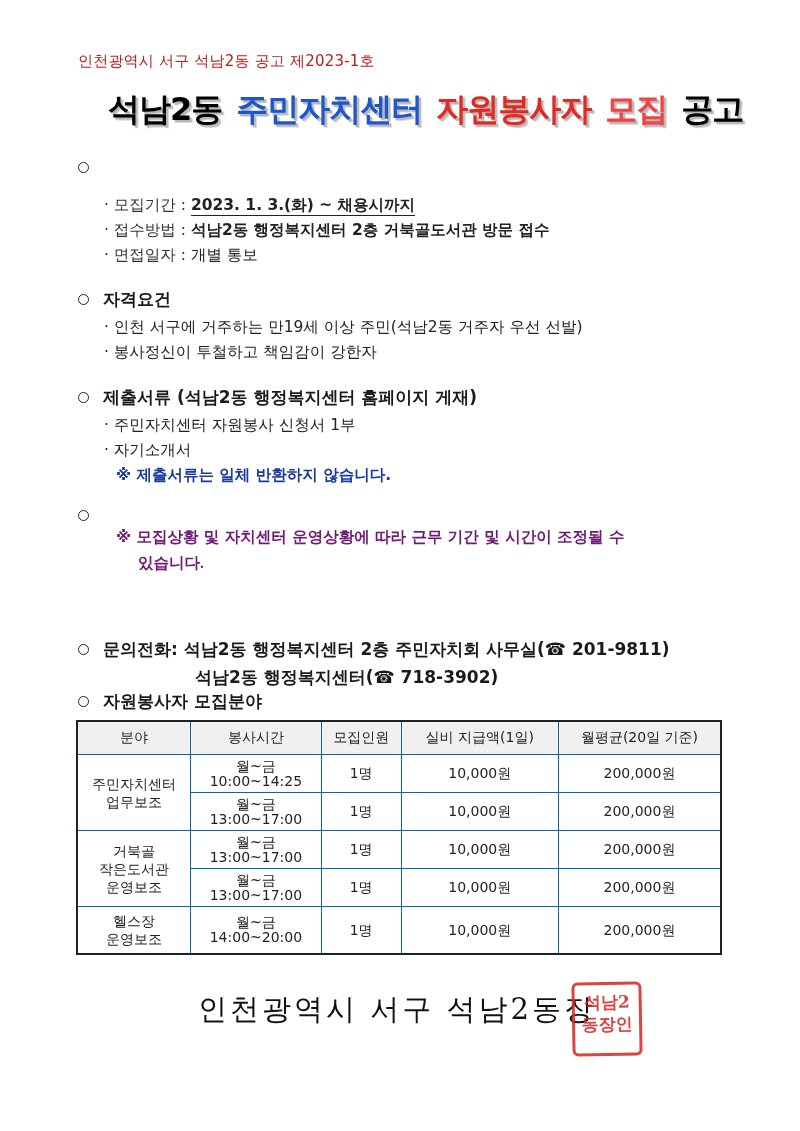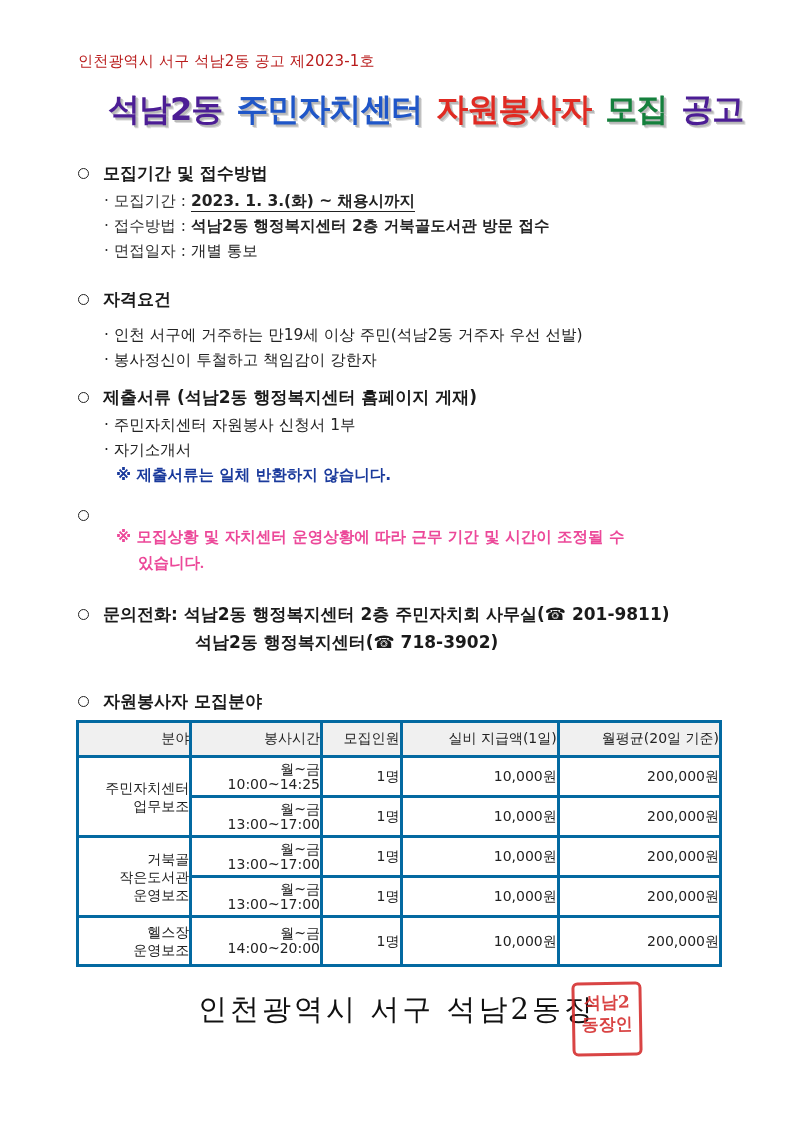--- a/index.html
+++ b/index.html
@@ -2,39 +2,39 @@
 <html><head>
 <meta charset="utf-8">
 <style>
   html, body { margin:0; padding:0; background:#ffffff; }
   body { width:800px; height:1131px; position:relative; overflow:hidden;
          font-family:"DejaVu Sans", "Liberation Sans", sans-serif; color:#1a1a1a; }
   .doc-number { position:absolute; left:78px; top:52px; font-size:15px; color:#b91c1c; letter-spacing:0.2px; }
   .title { position:absolute; left:108px; top:88px; font-size:32px; font-weight:900; letter-spacing:-1px;
            text-shadow: 2px 2px 0 #b8b8b8, 3px 3px 0 #d8d8d8; white-space:nowrap; }
   .title span { margin-right:14px; }
-  .t-black { color:#4c1d95; }
+  .t-black { color:#000000; }
   .t-blue { color:#1f56c8; }
   .t-red { color:#e02a22; }
-  .t-green { color:#15803d; }
+  .t-green { color:#ef4444; }
 
   .section { position:absolute; left:78px; }
   .sec-head { font-size:17px; font-weight:bold; color:#1a1a1a; display:flex; align-items:center; white-space:nowrap; }
   .circle { display:inline-block; width:11px; height:11px; border:1.6px solid #222; border-radius:50%; margin-right:14px; box-sizing:border-box; }
   .item { font-size:15.5px; color:#222; margin-left:26px; line-height:25px; white-space:nowrap; }
   .item .lbl { color:#333; }
   .item .bold { font-weight:bold; }
   .underline { border-bottom:1.5px solid #222; padding-bottom:1px; }
   .note { font-size:15.5px; font-weight:bold; color:#1a3a9c; margin-left:38px; line-height:25px; white-space:nowrap; }
-  .note-wrap { font-size:15.5px; font-weight:bold; color:#ec4899; margin-left:38px; line-height:25px; width:620px; }
+  .note-wrap { font-size:15.5px; font-weight:bold; color:#701a75; margin-left:38px; line-height:25px; width:620px; }
   .note-wrap .cont { margin-left:22px; display:block;font-family:Liberation Serif, serif; }
 
   table.grid { position:absolute; left:76px; top:720px; width:646px; border-collapse:collapse; font-size:14px; color:#222; }
   table.grid { border:2px solid #222; }
-  table.grid th, table.grid td { border:3px solid #0369a1; text-align:right; vertical-align:middle; padding:0; }
+  table.grid th, table.grid td { border:1px solid #0369a1; text-align:center; vertical-align:middle; padding:0; }
   table.grid th { background:#f0f0f0; font-weight:normal; height:32px; }
   table.grid td { height:37px; line-height:15px; }
   .sep-top td { border-top:2px solid #333; }
 
   .footer { position:absolute; left:198px; top:990px; font-family:"DejaVu Serif", "Liberation Serif", serif;
             font-size:29px; letter-spacing:3px; color:#111; white-space:nowrap; }
   .seal { position:absolute; left:572px; top:982px; width:70px; height:74px; border:3px solid #d42b2b; border-radius:6px;
           color:#d42b2b; font-family:"DejaVu Serif", serif; font-size:17px; font-weight:bold; line-height:22px;
           box-sizing:border-box; padding:6px 4px; text-align:center; opacity:0.88; transform:rotate(-1deg); }
 </style>
@@ -43,35 +43,34 @@
 
 <div class="doc-number">인천광역시 서구 석남2동 공고 제2023-1호</div>
 
 <div class="title">
   <span class="t-black">석남2동</span><span class="t-blue">주민자치센터</span><span class="t-red">자원봉사자</span><span class="t-green">모집</span><span class="t-black">공고</span>
 </div>
 
 <div class="section" style="top:162px;">
   <div class="sec-head">
       <span class="circle"></span>
-      <span>모집기간 및 접수방법</span>
     </div>
-  <div style="margin-top:4px;">
+  <div style="margin-top:20px;">
     <div class="item"><span class="lbl">· 모집기간 : </span><span class="bold underline">2023. 1. 3.(화) ~ 채용시까지</span></div>
     <div class="item"><span class="lbl">· 접수방법 : </span><span class="bold">석남2동 행정복지센터 2층 거북골도서관 방문 접수</span></div>
     <div class="item"><span class="lbl">· 면접일자 : </span><span>개별 통보</span></div>
   </div>
 </div>
 
 <div class="section" style="top:288px;">
   <div class="sec-head">
       <span class="circle"></span>
       <span>자격요건</span>
     </div>
-  <div style="margin-top:12px;">
+  <div style="margin-top:4px;">
     <div class="item">· 인천 서구에 거주하는 만19세 이상 주민(석남2동 거주자 우선 선발)</div>
     <div class="item">· 봉사정신이 투철하고 책임감이 강한자</div>
   </div>
 </div>
 
 <div class="section" style="top:386px;">
   <div class="sec-head">
       <span class="circle"></span>
       <span>제출서류 (석남2동 행정복지센터 홈페이지 게재)</span>
     </div>
@@ -85,21 +84,21 @@
 <div class="section" style="top:510px;">
   <div class="sec-head">
       <span class="circle"></span>
     </div>
   <div class="note-wrap" style="margin-top:4px;">
     <span>※ 모집상황 및 자치센터 운영상황에 따라 근무 기간 및 시간이 조정될 수</span>
     <span class="cont">있습니다.</span>
   </div>
 </div>
 
-<div class="section" style="top:603px;">
+<div class="section" style="top:638px;">
   <div class="sec-head">
       <span class="circle"></span>
       <span>문의전화: 석남2동 행정복지센터 2층 주민자치회 사무실(☎ 201-9811)</span>
     </div>
   <div class="sec-head" style="margin-left:117px; margin-top:5px;">석남2동 행정복지센터(☎ 718-3902)</div>
 </div>
 
 <div class="section" style="top:690px;">
   <div class="sec-head">
       <span class="circle"></span>

